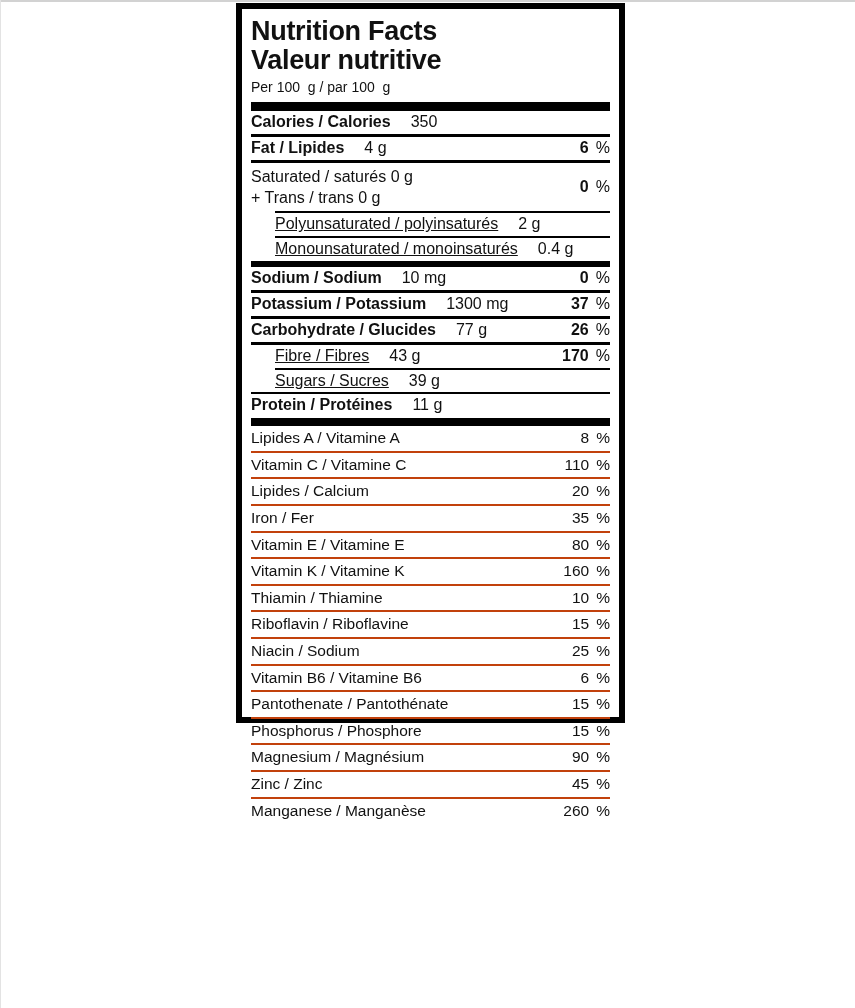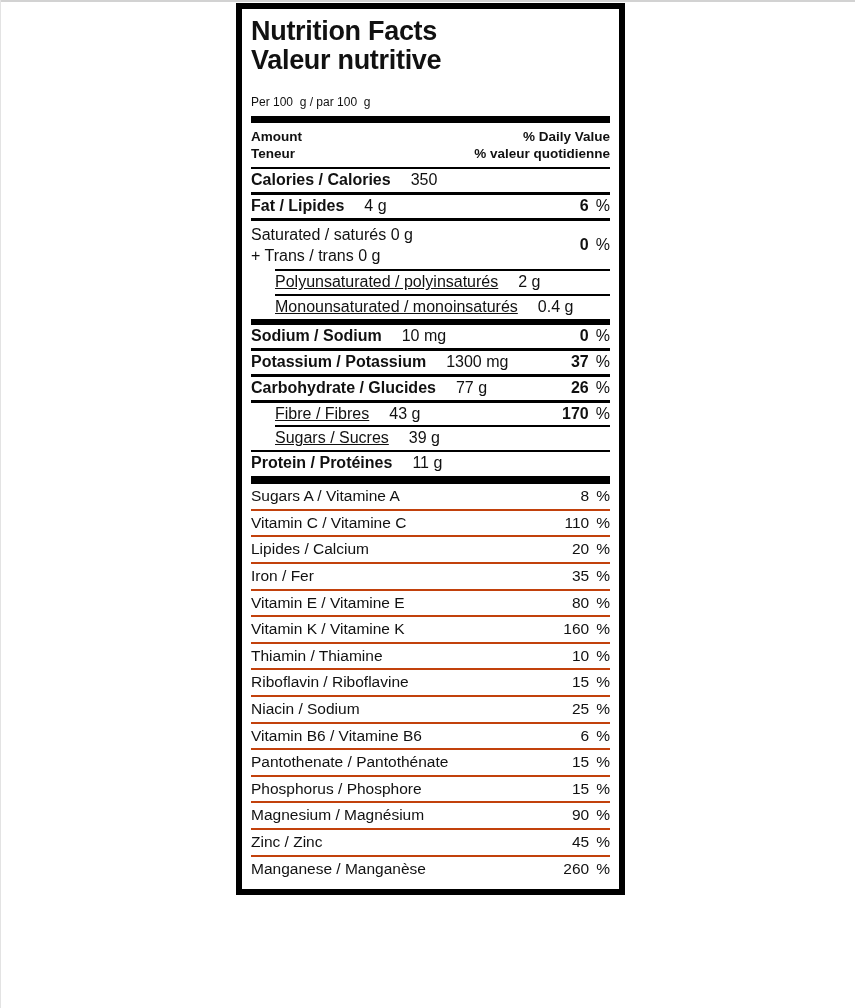--- a/index.html
+++ b/index.html
@@ -15,31 +15,31 @@
     position: absolute; top: 0; left: 0;
     width: 855px; height: 2px; background: #d2d2d2;
   }
   .leftline {
     position: absolute; top: 0; left: 0;
     width: 1px; height: 1008px; background: #e3e3e3;
   }
   .nft {
     position: absolute;
     left: 236px; top: 3px;
-    width: 389px; height: 892px;
+    width: 389px; height: 720px;
     background: #ffffff;
     border: 6px solid #000000;
     padding: 0 9px 4px 9px;
   }
   .title {
     font-size: 27px; font-weight: 700;
     line-height: 1.08; letter-spacing: -0.3px;
   }
   .title.first { padding-top: 8px; }
-  .serving { font-size: 12px; margin-top: 20px; white-space: pre; }
+  .serving { font-size: 14px; margin-top: 4px; white-space: pre; }
   .rule { background: #000000; }
   .rule.thick { height: 7px; margin-top: 7px; }
   .rule.thick2 { height: 8px; margin-top: 1px; }
   .rule.med { height: 3px; }
   .rule.thin { height: 2px; }
   .rule.ind { margin-left: 24px; }
   .hdr {
     display: flex; justify-content: space-between; align-items: flex-end;
     padding: 6px 0 5px 0;
     font-size: 13.5px; font-weight: 700; line-height: 1.22;
@@ -72,30 +72,20 @@
 <div class="leftline"></div>
 
 <div class="nft">
 
   <div class="title first">Nutrition Facts</div>
   <div class="title">Valeur nutritive</div>
   <div class="serving">Per 100  g / par 100  g</div>
 
   <div class="rule thick"></div>
 
-  <div class="hdr">
-    <div class="left">
-      <div>Amount</div>
-      <div>Teneur</div>
-    </div>
-    <div class="right">
-      <div>% Daily Value</div>
-      <div>% valeur quotidienne</div>
-    </div>
-  </div>
 
   <div class="rule thin"></div>
 
   <div class="row">
     <span class="lbl">Calories / Calories</span>
     <span class="amt">350</span>
   </div>
   <div class="rule med"></div>
 
   <div class="row">
@@ -181,21 +171,21 @@
   <div class="rule thin"></div>
 
   <div class="row">
     <span class="lbl">Protein / Protéines</span>
     <span class="amt">11 g</span>
   </div>
 
   <div class="rule thick2"></div>
 
   <div class="vrow">
-    <span>Sugars A / Vitamine A</span>
+    <span>Lipides A / Vitamine A</span>
     <span class="dv">
       <span class="num">8</span>
       <span class="pct">%</span>
     </span>
   </div>
   <div class="vrow">
     <span>Vitamin C / Vitamine C</span>
     <span class="dv">
       <span class="num">110</span>
       <span class="pct">%</span>

